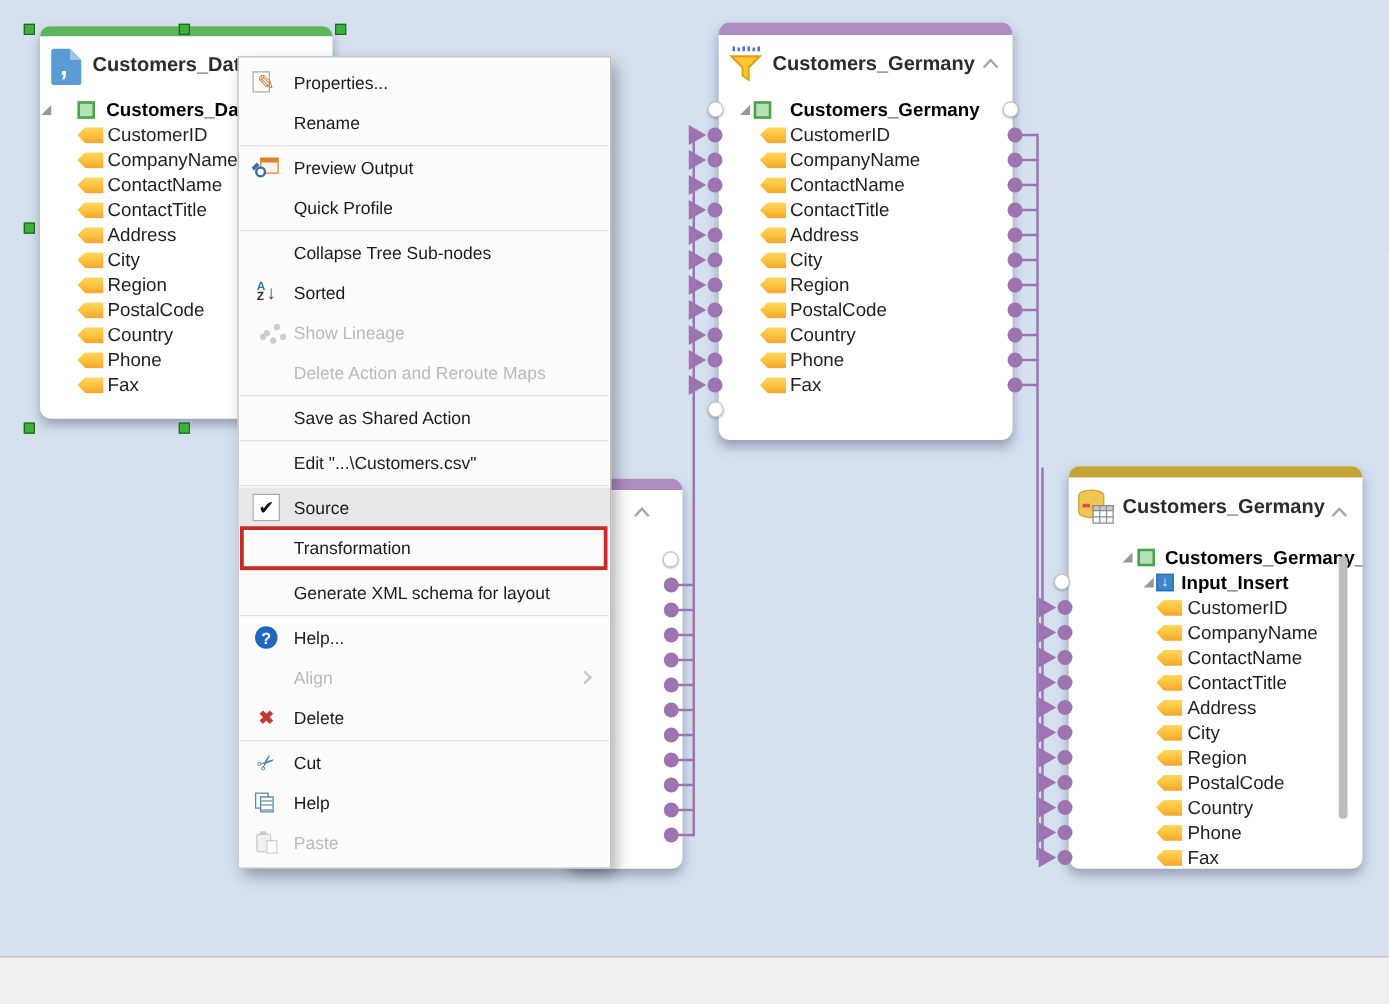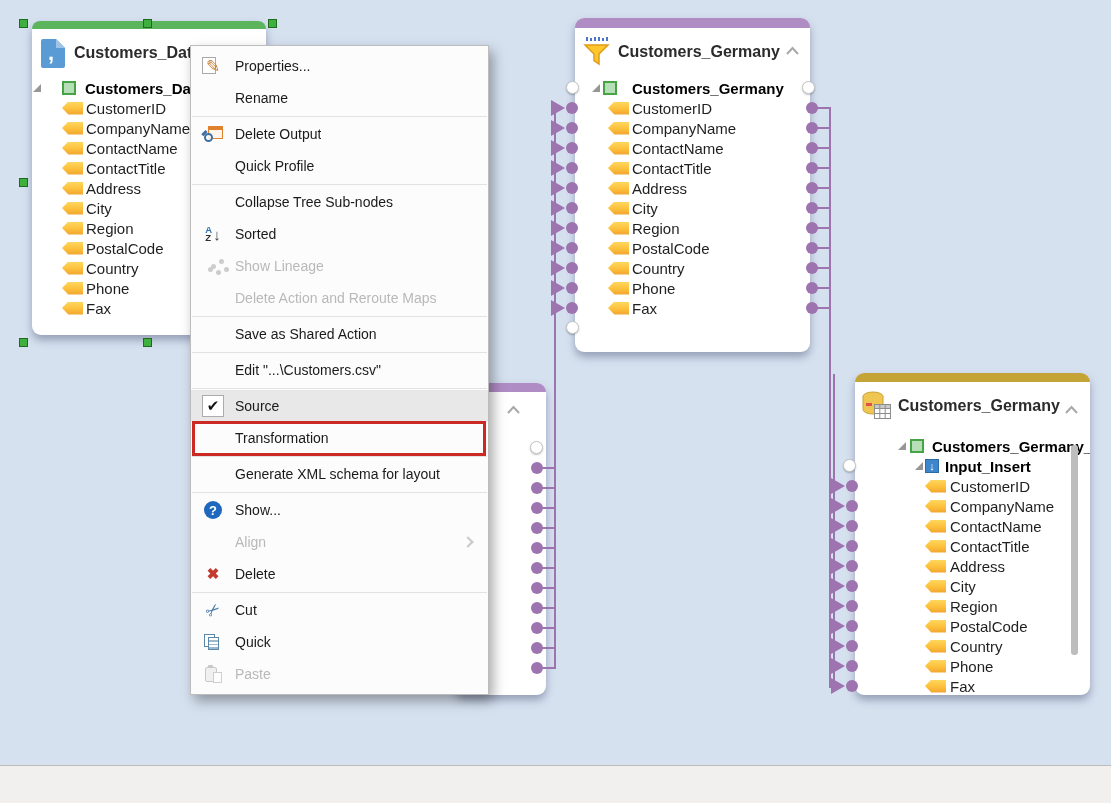--- a/index.html
+++ b/index.html
@@ -451,21 +451,21 @@
         <span class="mlabel">Rename</span>
       </div>
       <div class="msep"></div>
       <div class="mitem">
         <span class="micon">
           <span class="mi preview-icon">
             <span class="win"></span>
             <span class="lens"></span>
           </span>
         </span>
-        <span class="mlabel">Delete Output</span>
+        <span class="mlabel">Preview Output</span>
       </div>
       <div class="mitem">
         <span class="micon"></span>
         <span class="mlabel">Quick Profile</span>
       </div>
       <div class="msep"></div>
       <div class="mitem">
         <span class="micon"></span>
         <span class="mlabel">Collapse Tree Sub-nodes</span>
       </div>
@@ -517,21 +517,21 @@
       <div class="msep"></div>
       <div class="mitem">
         <span class="micon"></span>
         <span class="mlabel">Generate XML schema for layout</span>
       </div>
       <div class="msep"></div>
       <div class="mitem">
         <span class="micon">
           <span class="mi help-icon">?</span>
         </span>
-        <span class="mlabel">Show...</span>
+        <span class="mlabel">Help...</span>
       </div>
       <div class="mitem disabled">
         <span class="micon"></span>
         <span class="mlabel">Align</span>
         <span class="subarrow"></span>
       </div>
       <div class="mitem">
         <span class="micon">
           <span class="mi delete-icon">✖</span>
         </span>
@@ -544,21 +544,21 @@
         </span>
         <span class="mlabel">Cut</span>
       </div>
       <div class="mitem">
         <span class="micon">
           <span class="mi copy-icon">
             <span class="c1"></span>
             <span class="c2"></span>
           </span>
         </span>
-        <span class="mlabel">Quick</span>
+        <span class="mlabel">Help</span>
       </div>
       <div class="mitem disabled">
         <span class="micon">
           <span class="mi paste-icon">
             <span class="pb"></span>
             <span class="ps"></span>
           </span>
         </span>
         <span class="mlabel">Paste</span>
       </div>

